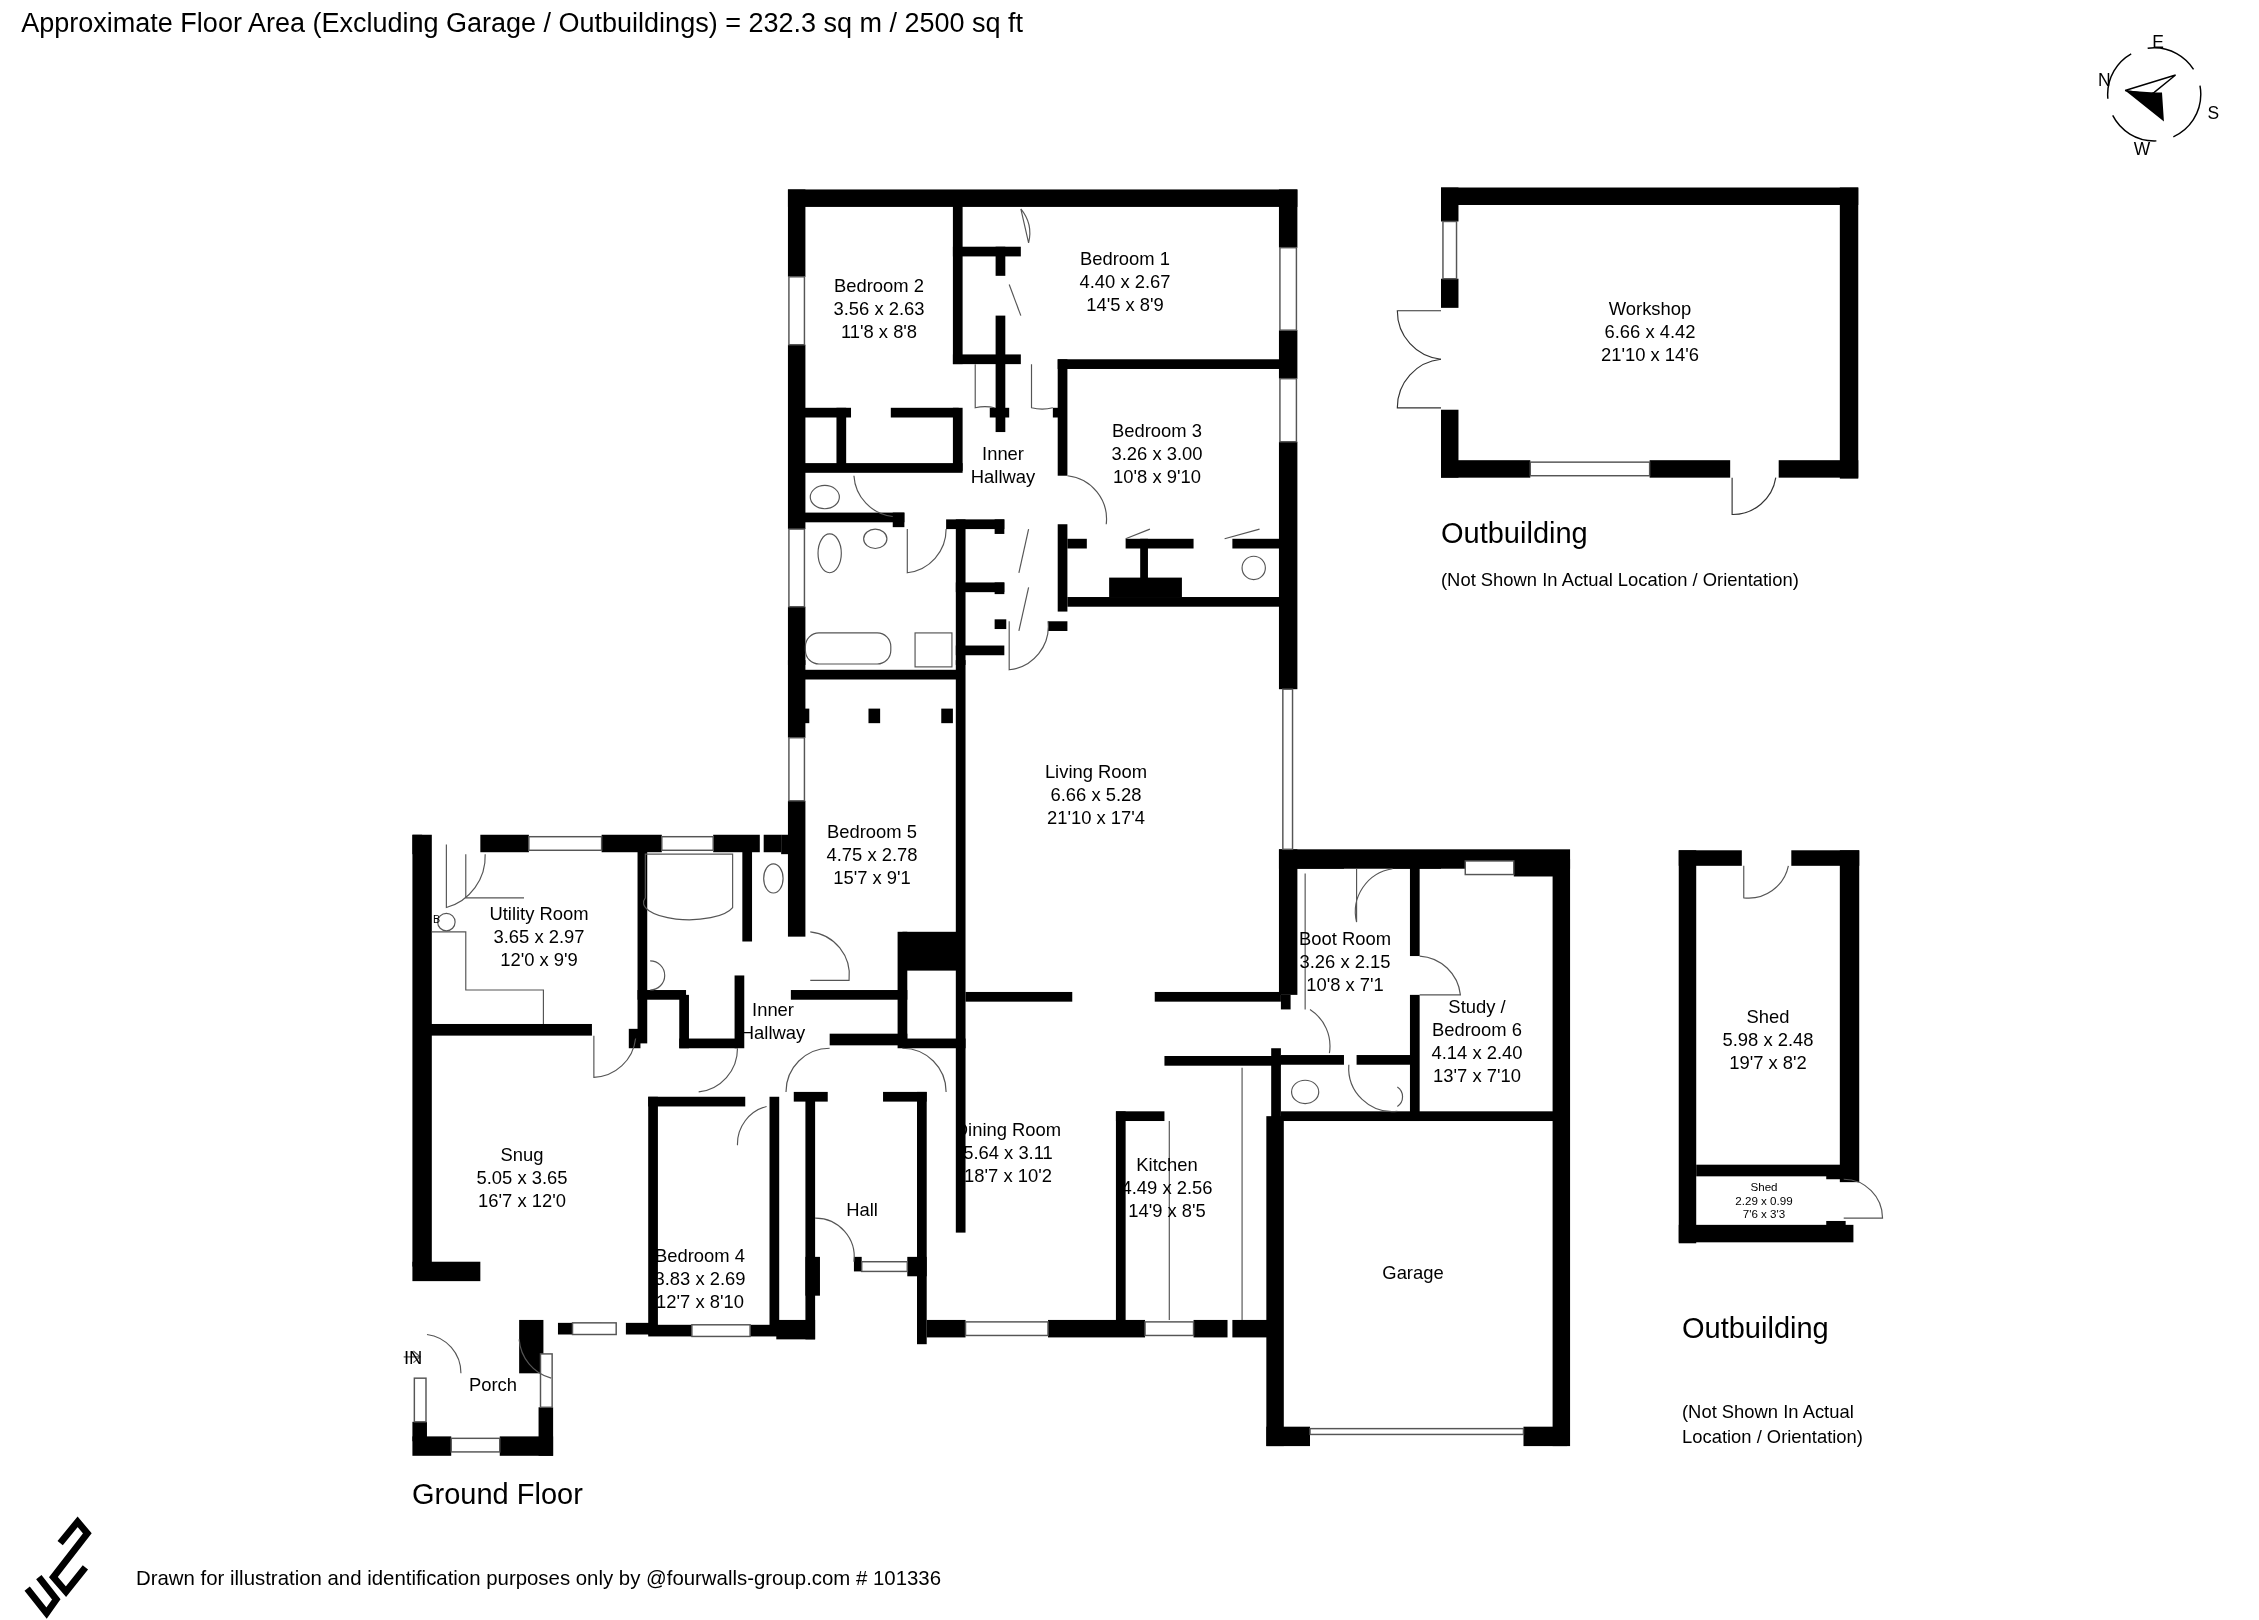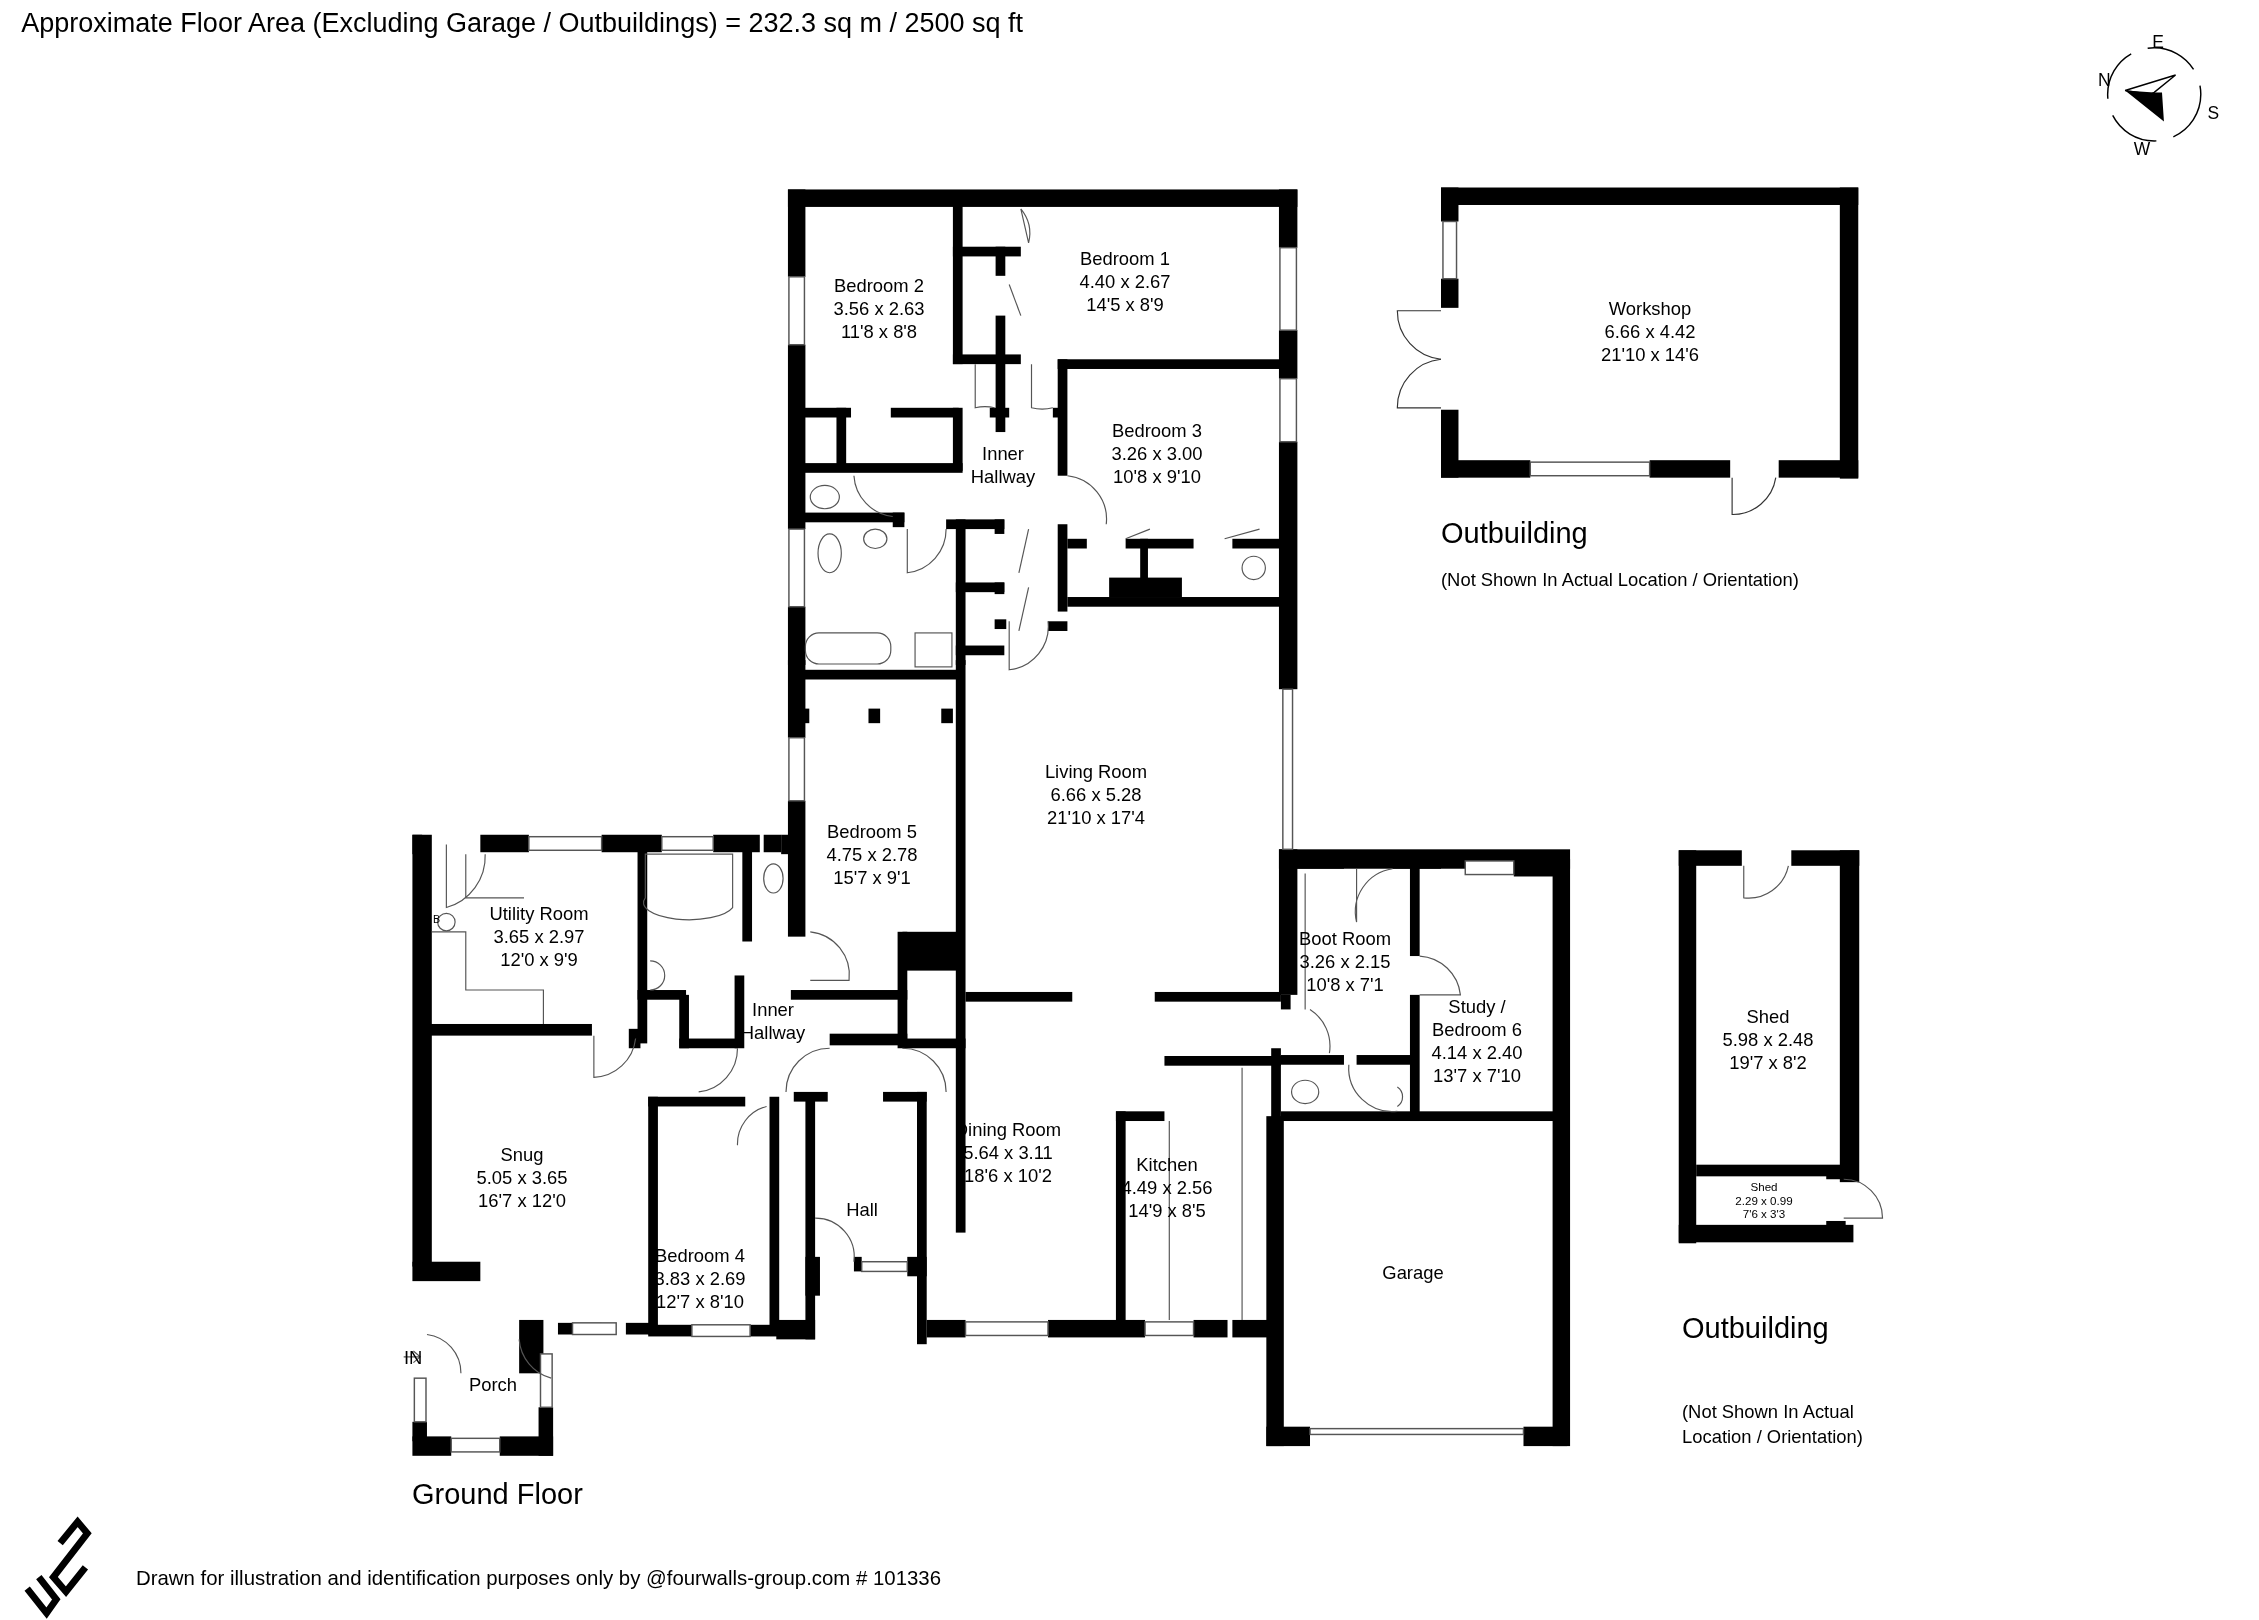--- a/index.html
+++ b/index.html
@@ -334,21 +334,21 @@
   <div>Bedroom 4</div>
   <div>3.83 x 2.69</div>
   <div>12'7 x 8'10</div>
 </div>
 <div class="room-label" style="left:862px; top:1166px;margin-top:32px;">
   <div>Hall</div>
 </div>
 <div class="room-label" style="left:1008px; top:1118px;">
   <div>Dining Room</div>
   <div>5.64 x 3.11</div>
-  <div>18'6 x 10'2</div>
+  <div>18'7 x 10'2</div>
 </div>
 <div class="room-label" style="left:1167px; top:1153px;">
   <div>Kitchen</div>
   <div>4.49 x 2.56</div>
   <div>14'9 x 8'5</div>
 </div>
 <div class="room-label" style="left:1413px; top:1261px;">
   <div>Garage</div>
 </div>
 <div class="room-label" style="left:493px; top:1373px;">

